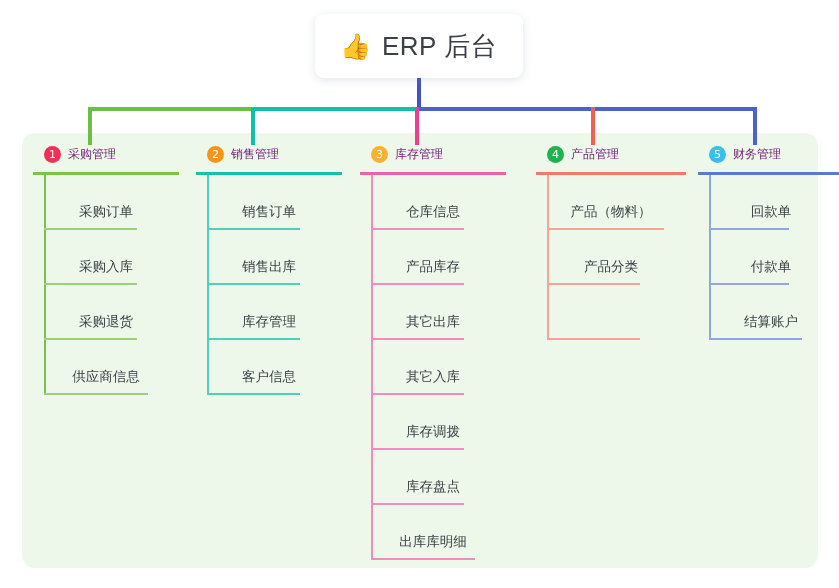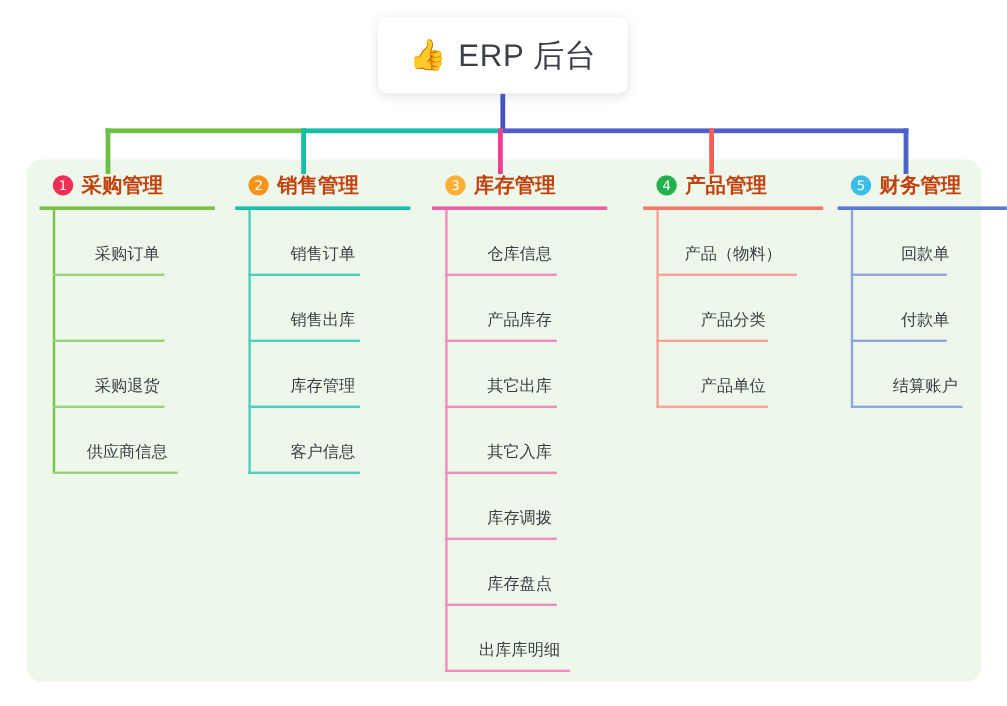--- a/index.html
+++ b/index.html
@@ -35,21 +35,21 @@
   }
 
   
   .col{position:absolute;top:140px;z-index:4;}
   .col-head{display:flex;align-items:center;gap:7px;height:28px;padding-left:11px;}
   .badge{
     width:17px;height:17px;border-radius:50%;
     color:#fff;font-size:11px;line-height:17px;text-align:center;
     flex:0 0 auto;font-family:"DejaVu Sans",sans-serif;
   }
-  .col-title{font-size:17px;color:#c2410c;white-space:nowrap;font-weight:bold;}
+  .col-title{font-size:12px;color:#701a75;white-space:nowrap;}
   .head-rule{height:3px;margin-top:4px;}
 
   .col-body{position:relative;margin-top:0;}
   .spine{position:absolute;left:11px;top:0;width:2px;}
   .item{position:relative;height:55px;}
   .item-label{
     position:absolute;left:0;bottom:9px;width:100%;
     font-size:13.5px;color:#3a3e44;white-space:nowrap;text-align:center;
   }
   .item-rule{position:absolute;left:11px;bottom:0;height:2px;}
@@ -84,20 +84,21 @@
       <span class="col-title">采购管理</span>
     </div>
     <div class="head-rule" style="background:#7cc24a;"></div>
     <div class="col-body" style="height:216px;">
       <div class="spine" style="height:220px;background:#7cc24a;"></div>
       <div class="item">
         <span class="item-label">采购订单</span>
         <span class="item-rule" style="width:93px;background:#9bd07a;"></span>
       </div>
       <div class="item">
+        <span class="item-label">采购入库</span>
         <span class="item-rule" style="width:93px;background:#9bd07a;"></span>
       </div>
       <div class="item">
         <span class="item-label">采购退货</span>
         <span class="item-rule" style="width:93px;background:#9bd07a;"></span>
       </div>
       <div class="item">
         <span class="item-label">供应商信息</span>
         <span class="item-rule" style="width:104px;background:#9bd07a;"></span>
       </div>
@@ -180,21 +181,20 @@
       <div class="spine" style="height:165px;background:#f8a398;"></div>
       <div class="item">
         <span class="item-label">产品（物料）</span>
         <span class="item-rule" style="width:117px;background:#f8a398;"></span>
       </div>
       <div class="item">
         <span class="item-label">产品分类</span>
         <span class="item-rule" style="width:93px;background:#f8a398;"></span>
       </div>
       <div class="item">
-        <span class="item-label">产品单位</span>
         <span class="item-rule" style="width:93px;background:#f8a398;"></span>
       </div>
     </div>
   </div>
 
   <div class="col" style="left:698px;width:146px;">
     <div class="col-head">
       <span class="badge" style="background:#3bbfe8;">5</span>
       <span class="col-title">财务管理</span>
     </div>

